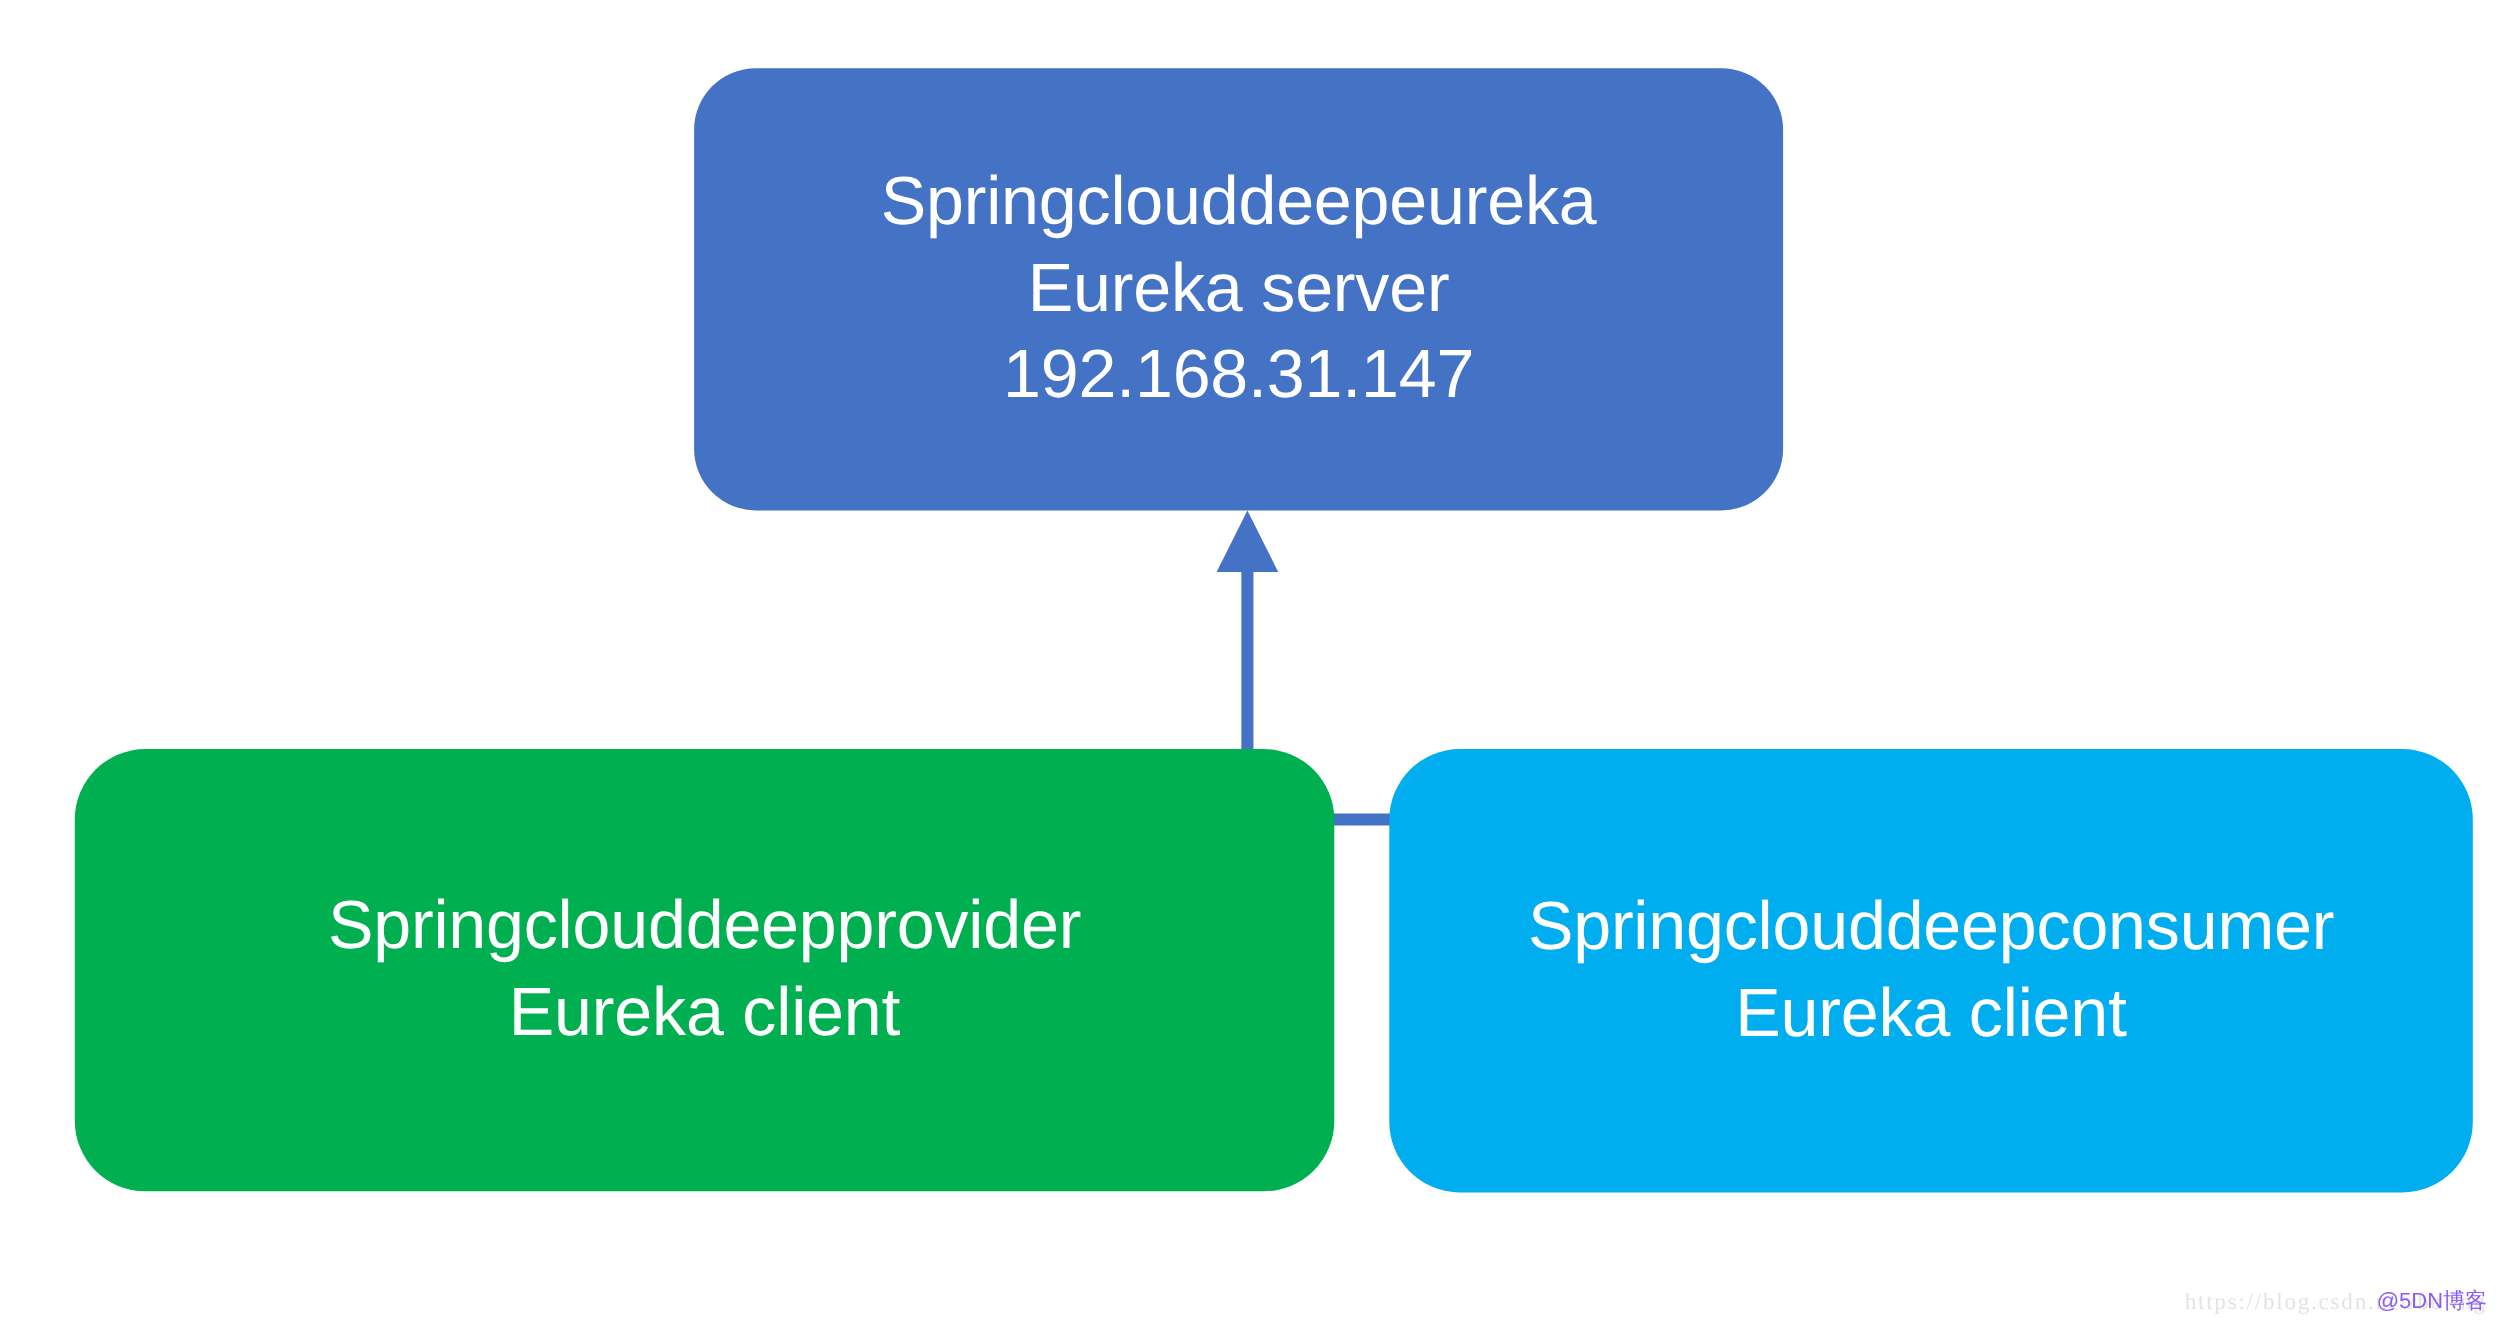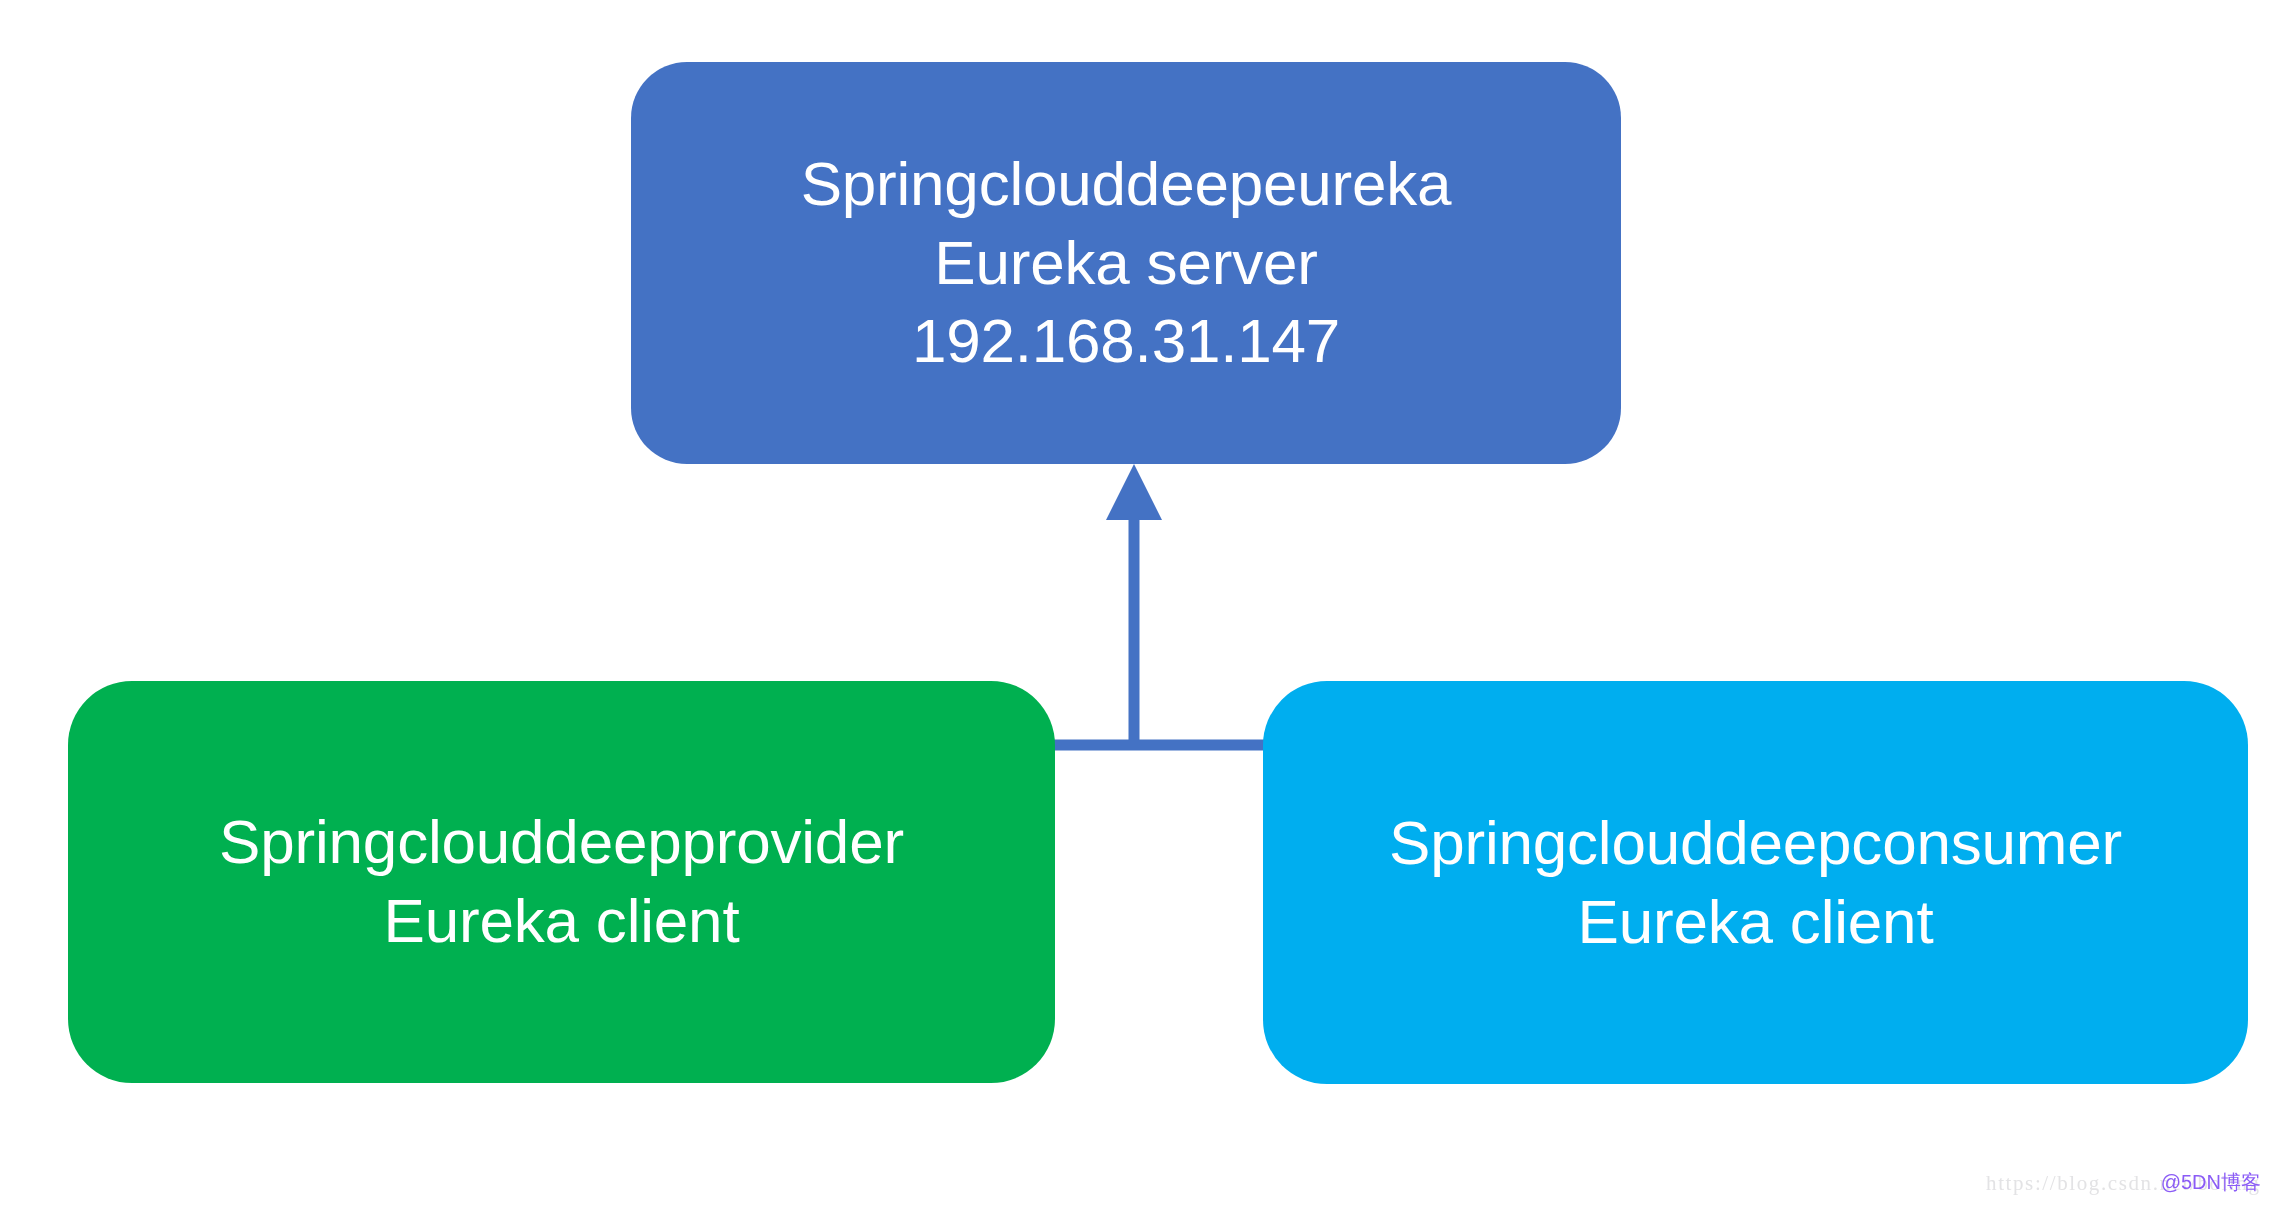--- a/index.html
+++ b/index.html
@@ -44,21 +44,21 @@
     top: 62px;
     width: 990px;
     height: 402px;
     background: #4472C4;
     border-radius: 56px;
     font-size: 62px;
   }
   #node-provider {
     left: 68px;
     top: 681px;
-    width: 987px;
+    width: 1145px;
     height: 402px;
     background: #00B050;
     border-radius: 64px;
     font-size: 62px;
   }
   #node-consumer {
     left: 1223px;
     top: 681px;
     width: 985px;
     height: 403px;

